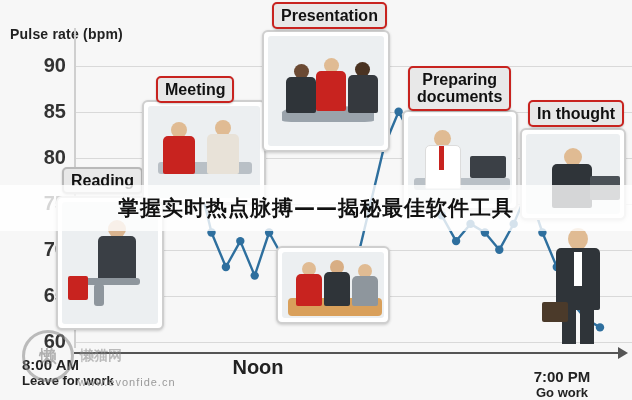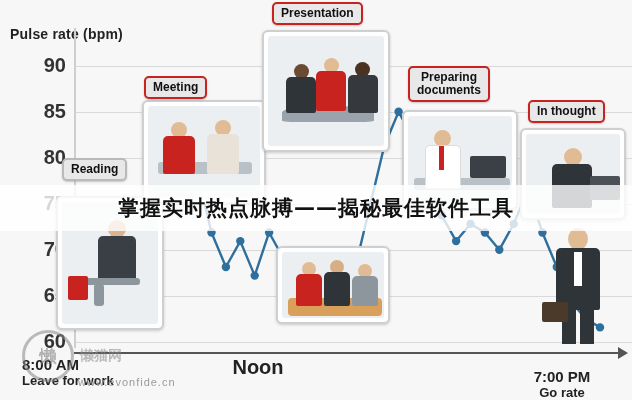--- a/index.html
+++ b/index.html
@@ -52,21 +52,21 @@
 
   
   .card{
     position:absolute;background:#ffffff;border:2px solid #cfcfcf;border-radius:6px;
     box-shadow:0 1px 3px rgba(0,0,0,.18);
   }
   .card .pic{position:absolute;inset:4px;border-radius:3px;overflow:hidden;background:#eceff1;}
   .label{
     position:absolute;background:#e8e8e8;border:2px solid #c8231f;border-radius:5px;
     color:#111;font-weight:bold;text-align:center;line-height:1.08;
-    padding:3px 7px;font-size:12px;white-space:pre-line;
+    padding:3px 7px;font-size:16px;white-space:pre-line;
     box-shadow:0 1px 2px rgba(0,0,0,.2);
   }
   .label.plain{border-color:#b9b9b9;}
 
   
   .fig{position:absolute;}
   .head{position:absolute;border-radius:50%;}
   .body{position:absolute;border-radius:5px 5px 2px 2px;}
   .tbl{position:absolute;background:#9aa3ab;border-radius:3px;}
 
@@ -126,21 +126,21 @@
       <span>8:00 AM</span>
       <span class="sub">Leave for work</span>
     </div>
 
     <div class="xlab big" style="left:198px;top:356px;width:120px;">
       <span>Noon</span>
     </div>
 
     <div class="xlab" style="left:500px;top:368px;width:124px;">
       <span>7:00 PM</span>
-      <span class="sub">Go rate</span>
+      <span class="sub">Go work</span>
     </div>
 
     <svg class="series">
       <polyline id="series-path" fill="none" stroke="#2e6f9e" stroke-width="2.4" stroke-linejoin="round" stroke-linecap="round" points="82.0,206.6 96.4,249.8 110.8,284.3 125.2,258.4 139.6,215.3 153.9,241.1 168.3,180.8 182.7,137.6 197.1,172.1 211.5,232.5 225.9,267.0 240.3,241.1 254.7,275.6 269.1,232.5 283.4,258.4 297.8,292.9 312.2,310.1 326.6,284.3 341.0,301.5 355.4,267.0 369.8,206.6 384.2,146.3 398.6,111.8 412.9,137.6 427.3,172.1 441.7,215.3 456.1,241.1 470.5,223.9 484.9,232.5 499.3,249.8 513.7,223.9 528.1,189.4 542.4,232.5 556.8,267.0 571.2,301.5 585.6,318.8 600.0,327.4"></polyline>
       <g id="series-markers">
           <circle cx="82.0" cy="206.6" r="4.2" fill="#2e6f9e"></circle>
           <circle cx="96.4" cy="249.8" r="4.2" fill="#2e6f9e"></circle>
           <circle cx="110.8" cy="284.3" r="4.2" fill="#2e6f9e"></circle>
           <circle cx="125.2" cy="258.4" r="4.2" fill="#2e6f9e"></circle>
           <circle cx="139.6" cy="215.3" r="4.2" fill="#2e6f9e"></circle>
@@ -184,36 +184,36 @@
     <div class="pic">
       <div class="fig" style="left:30px;top:18px;width:46px;height:80px;">
         <div class="head" style="left:16px;top:0;width:18px;height:18px;background:#d9b48f;"></div>
         <div class="body" style="left:6px;top:16px;width:38px;height:44px;background:#3a3f45;"></div>
         <div class="tbl" style="left:-18px;top:58px;width:66px;height:7px;background:#8e969d;"></div>
         <div class="tbl" style="left:2px;top:64px;width:10px;height:22px;background:#8e969d;"></div>
       </div>
       <div style="position:absolute;left:6px;top:74px;width:20px;height:24px;background:#c8231f;border-radius:2px;"></div>
     </div>
   </div>
-  <div class="label plain" style="left:62px;top:158px;">Reading</div>
+  <div class="label plain" style="left:62px;top:167px;">Reading</div>
 
   <div class="card" style="left:142px;top:100px;width:120px;height:100px;">
     <div class="pic">
       <div class="tbl" style="left:10px;top:56px;width:94px;height:12px;background:#b9c0c6;"></div>
       <div class="fig" style="left:14px;top:16px;width:34px;height:48px;">
         <div class="head" style="left:9px;top:0;width:16px;height:16px;background:#e0bb93;"></div>
         <div class="body" style="left:1px;top:14px;width:32px;height:38px;background:#c8231f;"></div>
       </div>
       <div class="fig" style="left:58px;top:14px;width:34px;height:50px;">
         <div class="head" style="left:9px;top:0;width:16px;height:16px;background:#e0bb93;"></div>
         <div class="body" style="left:1px;top:14px;width:32px;height:40px;background:#e8e2d8;"></div>
       </div>
     </div>
   </div>
-  <div class="label" style="left:144px;top:76px;text-align:center;">Meeting</div>
+  <div class="label" style="left:156px;top:76px;text-align:center;">Meeting</div>
 
   <div class="card" style="left:262px;top:30px;width:124px;height:118px;">
     <div class="pic">
       <div class="tbl" style="left:14px;top:70px;width:92px;height:16px;background:#9aa3ab;border-radius:40% 40% 10% 10%;"></div>
       <div class="fig" style="left:18px;top:28px;width:30px;height:46px;">
         <div class="head" style="left:8px;top:0;width:15px;height:15px;background:#6b4a34;"></div>
         <div class="body" style="left:0;top:13px;width:30px;height:36px;background:#2f3439;"></div>
       </div>
       <div class="fig" style="left:48px;top:22px;width:30px;height:50px;">
         <div class="head" style="left:8px;top:0;width:15px;height:15px;background:#e0bb93;"></div>

